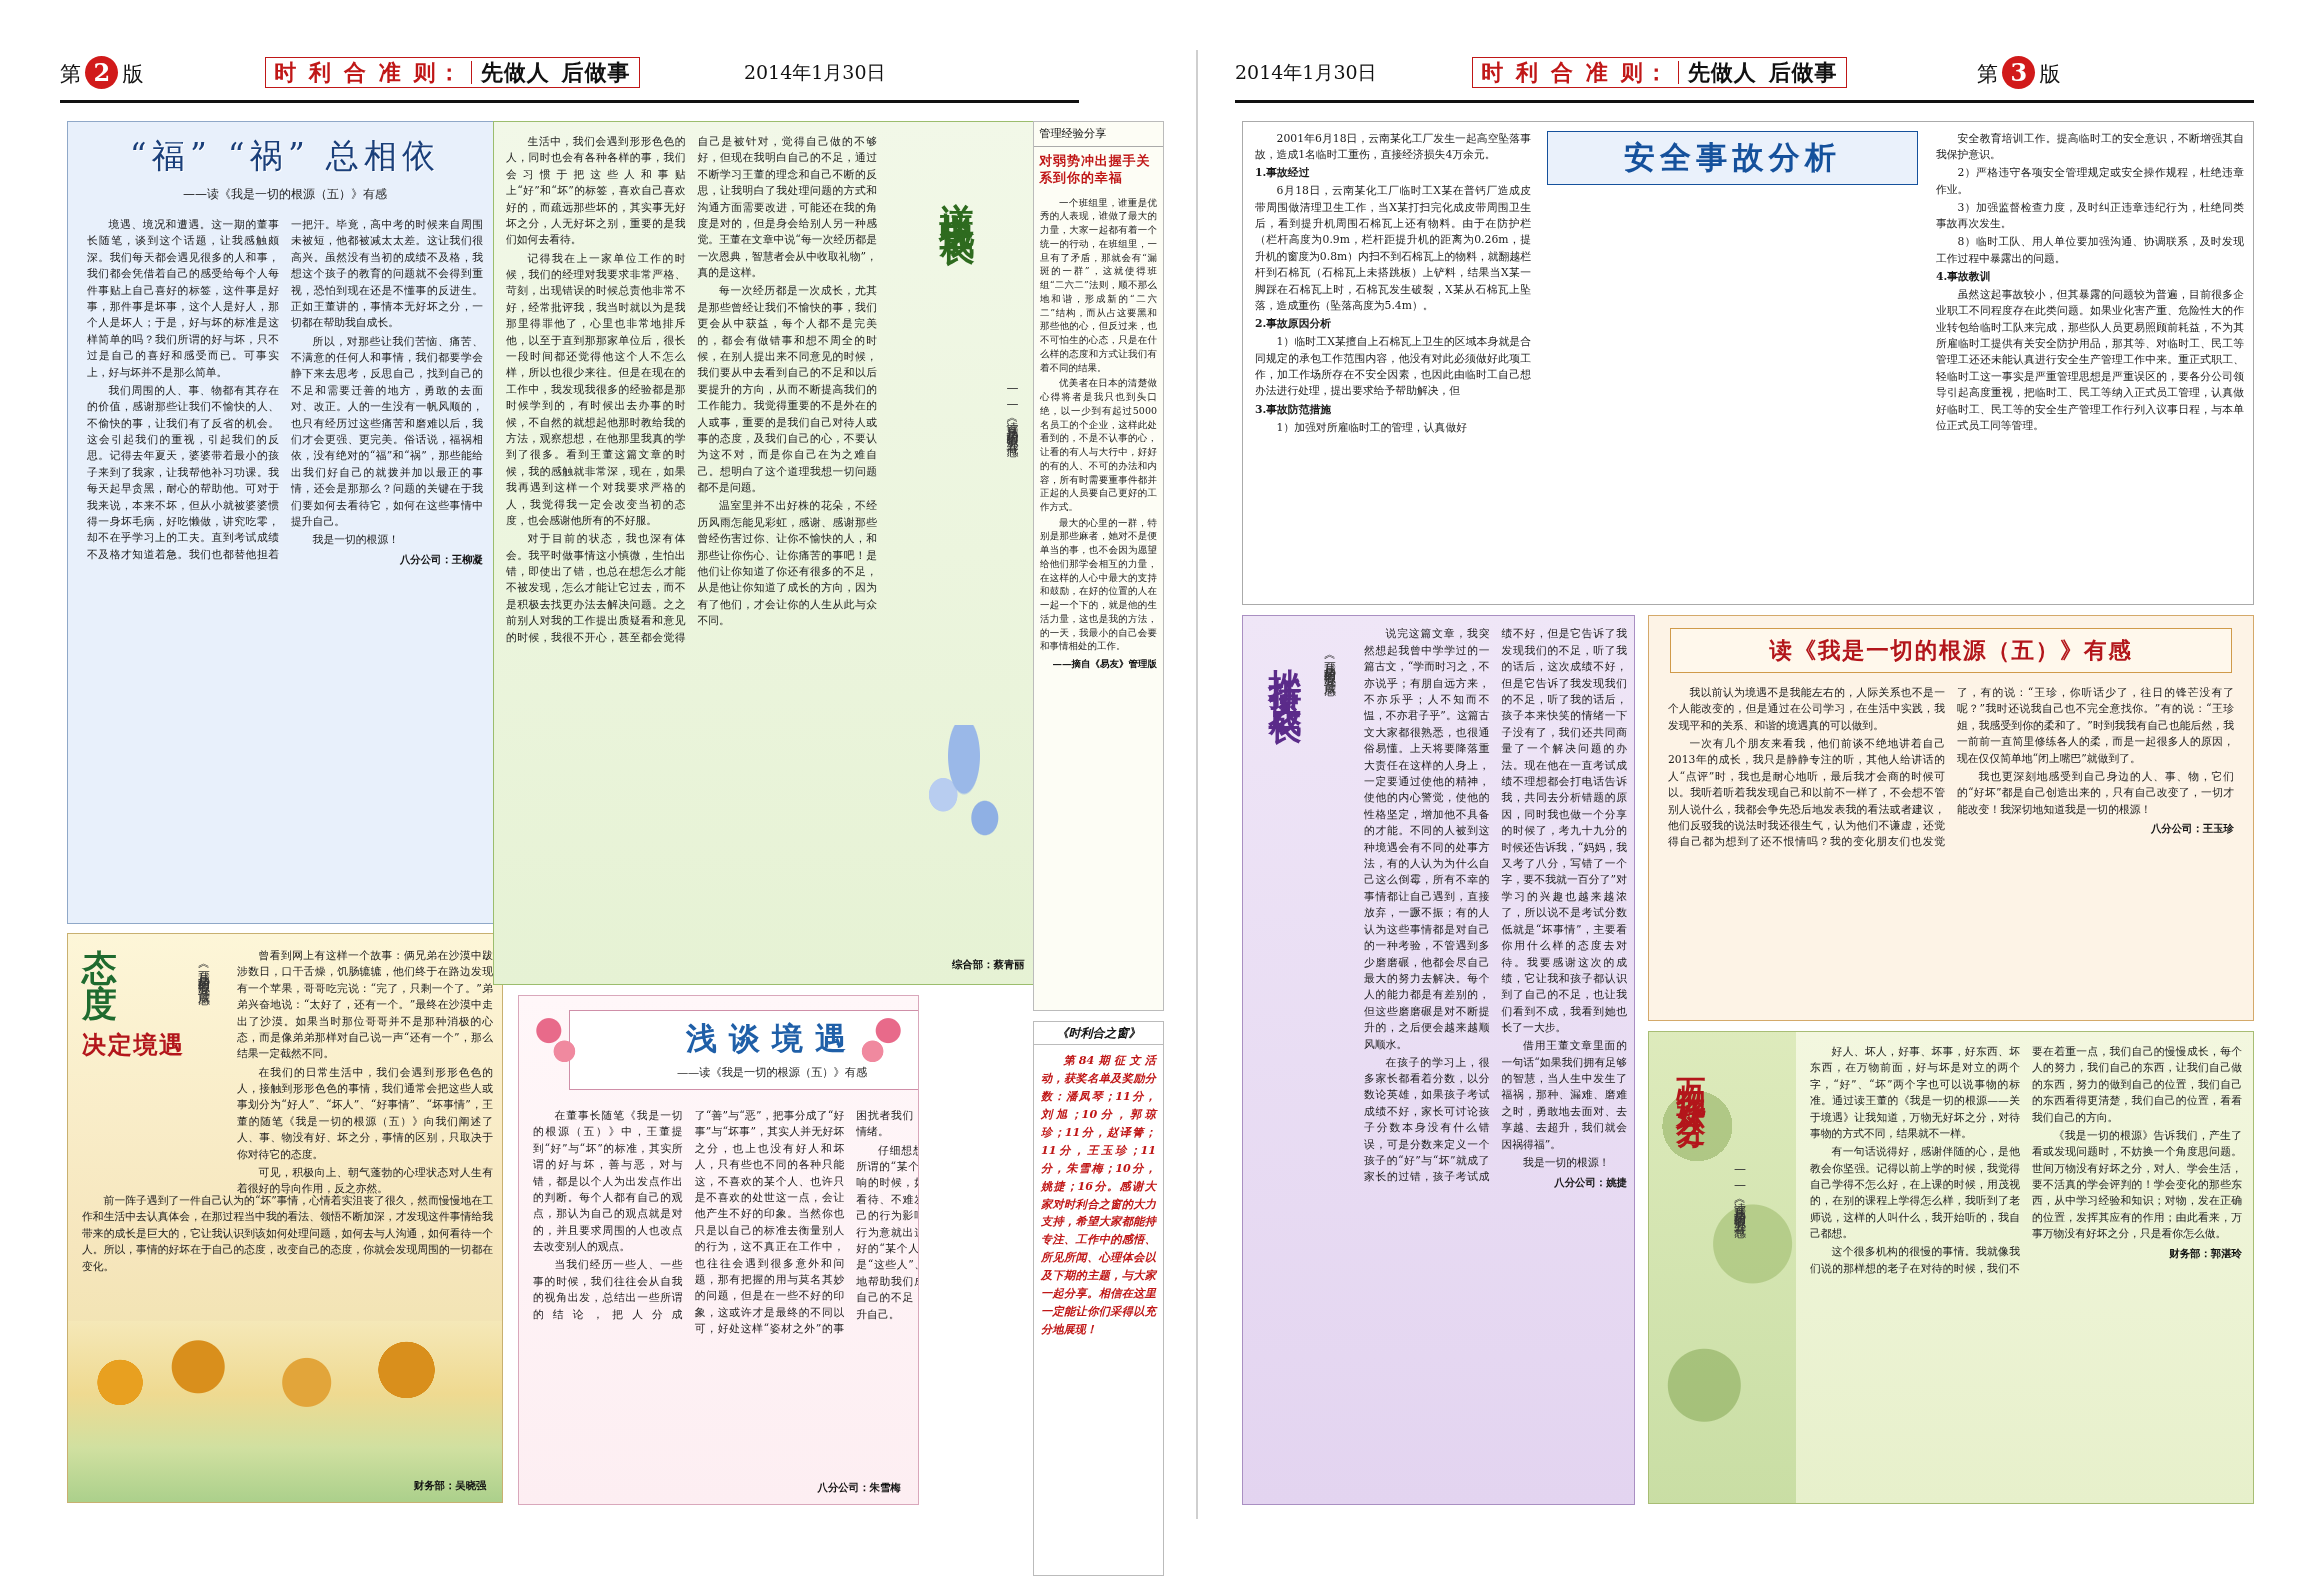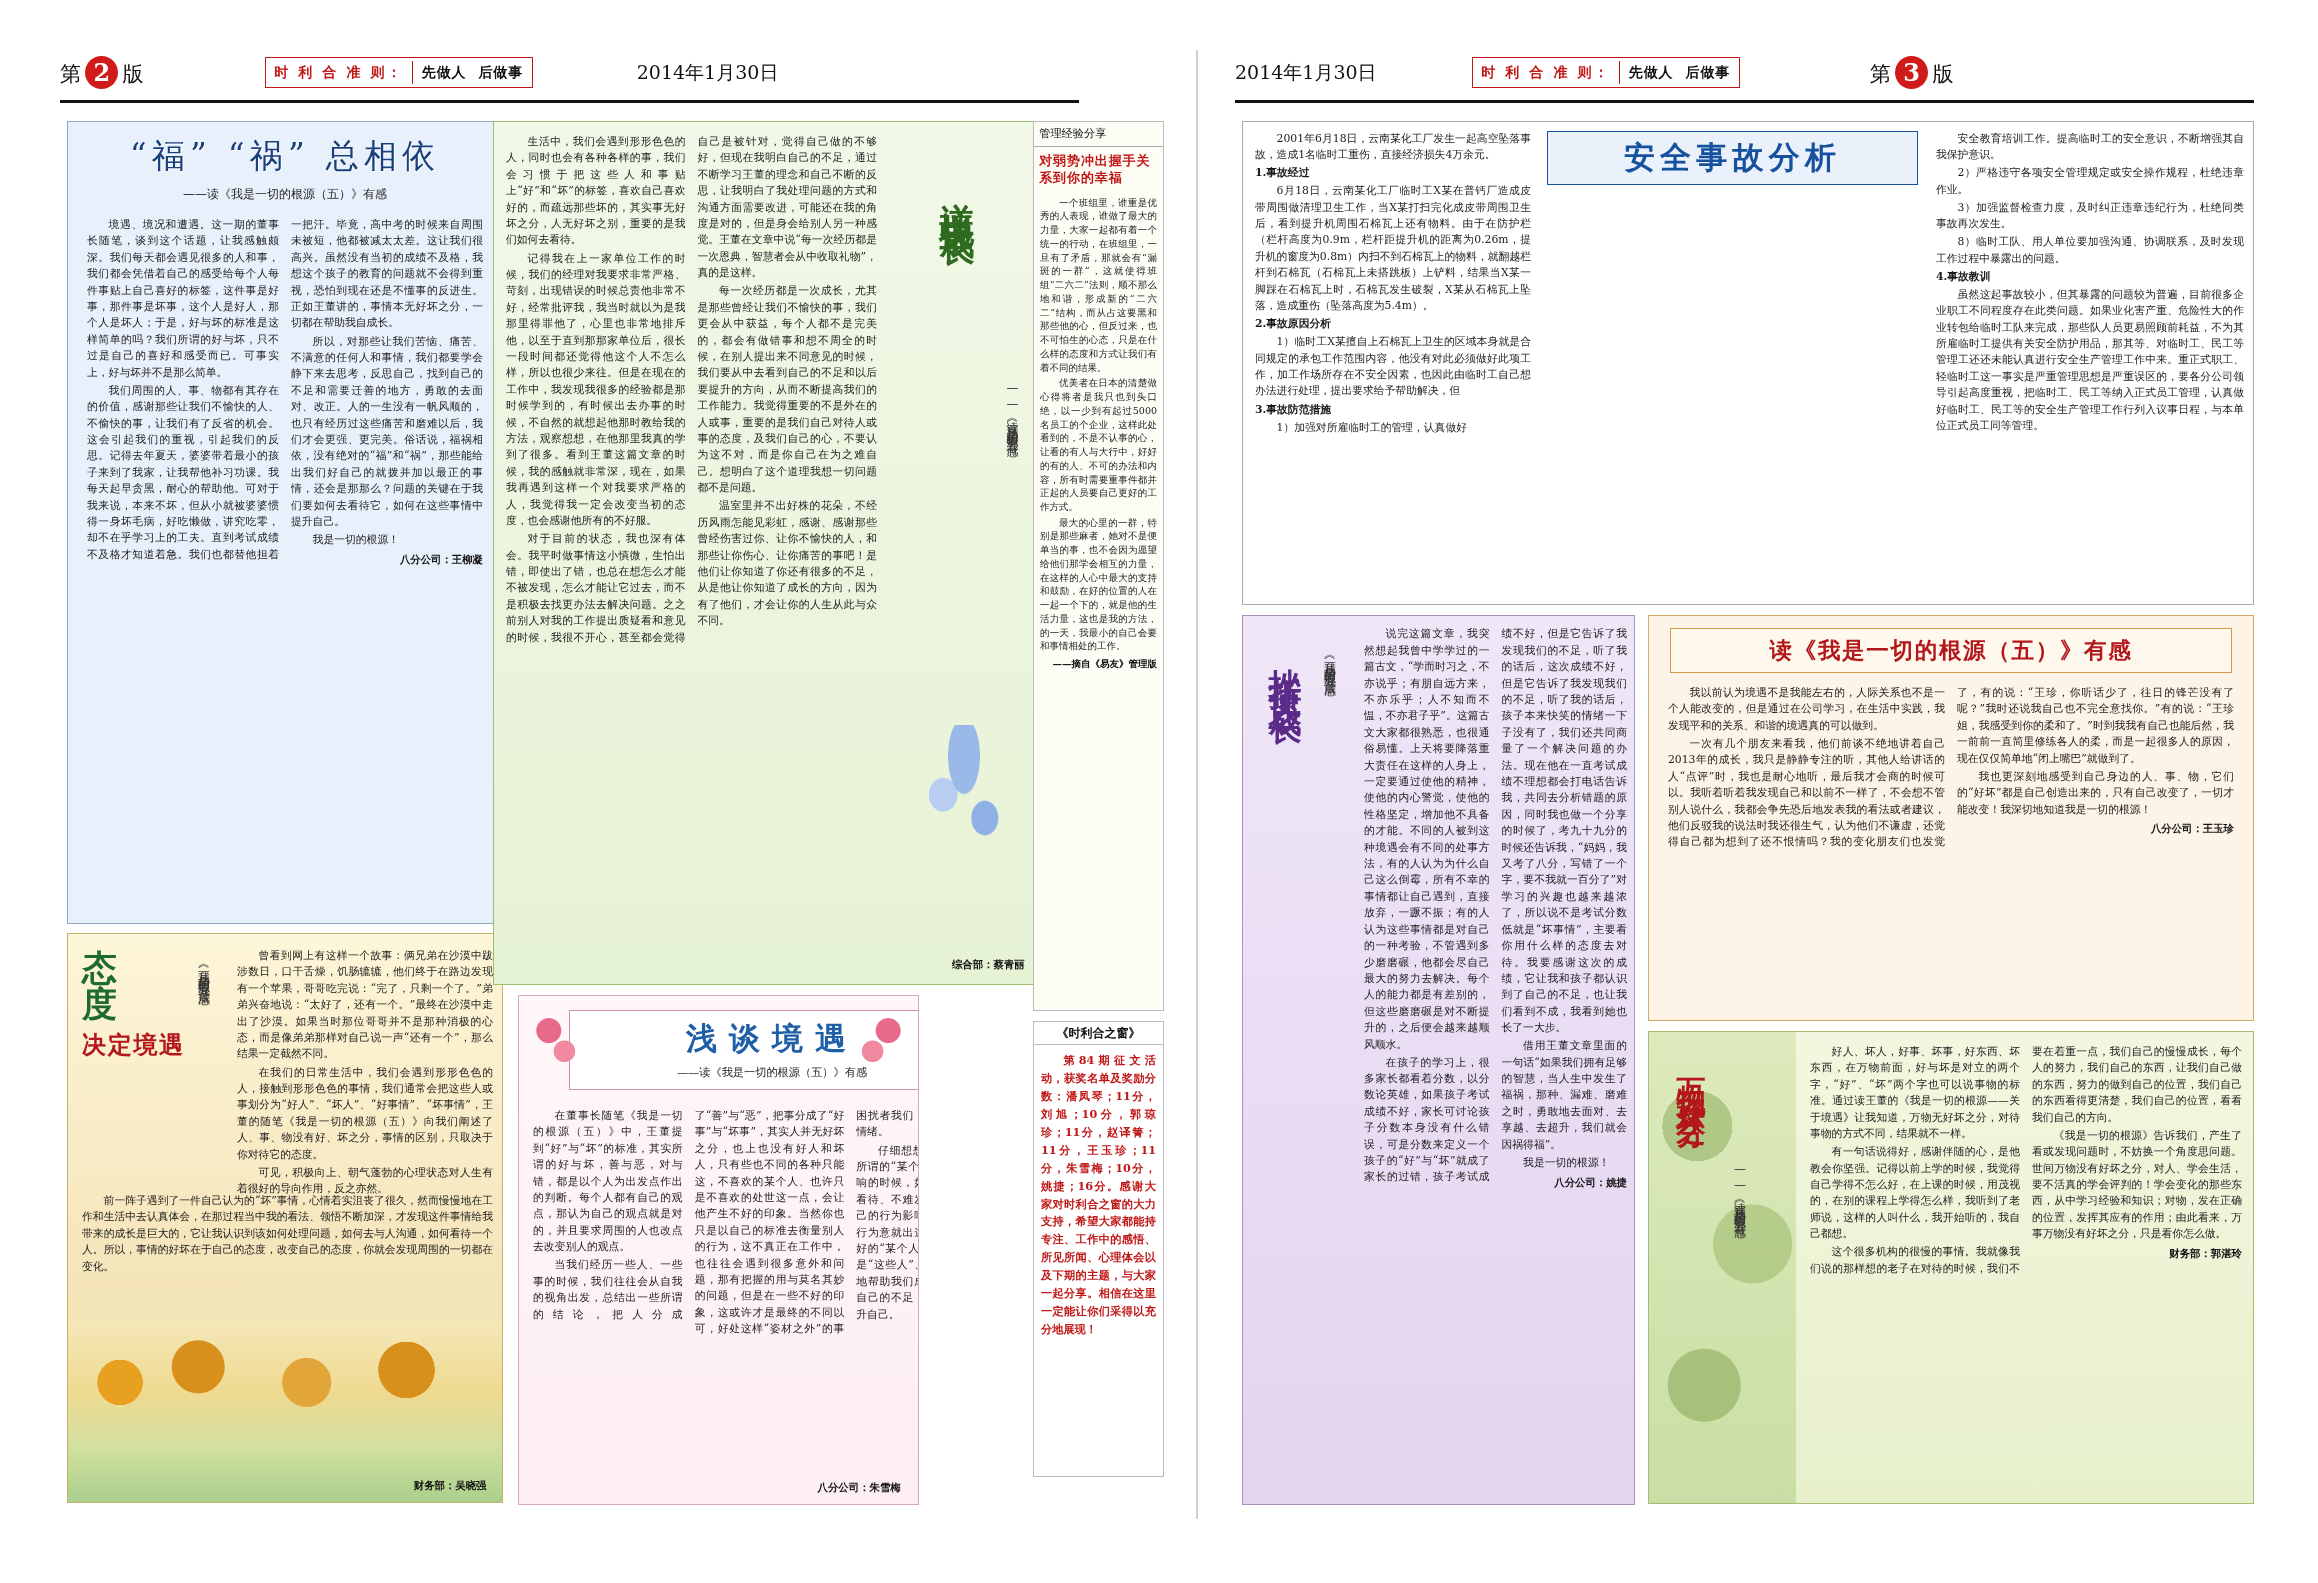--- a/index.html
+++ b/index.html
@@ -18,21 +18,21 @@
   .mh-right { left:1235px; width:1019px; }
   .pagenum { display:flex; align-items:baseline; font-family:"DejaVu Serif","Liberation Serif",serif; }
   .pagenum .lbl { font-size:21px; color:#111; }
   .pagenum .num {
     display:inline-flex; align-items:center; justify-content:center;
     width:33px; height:33px; border-radius:50%; background:#d11a1a; color:#fff;
     font-size:24px; font-weight:bold; margin:0 4.3px; line-height:1;
   }
   .slogan-box {
     border:1.7px solid #c01717; height:31px; display:flex; align-items:center;
-    padding:0 8.6px; font-size:14px; color:#c01717; letter-spacing:2.6px; font-weight:bold;
+    padding:0 8.6px; font-size:22px; color:#c01717; letter-spacing:2.6px; font-weight:bold;
     background:#fff;
   }
   .slogan-box .sep { width:0.9px; height:22.5px; background:#c01717; margin:0 8.6px; }
   .slogan-box .b { color:#111; letter-spacing:0.9px; }
   .mh-date { font-size:19px; color:#111; font-family:"DejaVu Serif","Liberation Serif",serif; }
 
   .rule { position:absolute; height:2.6px; background:#111; }
 
   
   .block { position:absolute; overflow:hidden; }
@@ -228,21 +228,21 @@
     <div class="guanli-hd" style="padding:4.3px 5.2px;">管理经验分享</div>
     <div class="guanli-red" style="padding:5.2px;">对弱势冲出握手关系到你的幸福</div>
     <div class="body-cn" style="padding:3.5px 6px; font-size:9.5px; line-height:1.45;">
       <p>一个班组里，谁重是优秀的人表现，谁做了最大的力量，大家一起都有着一个统一的行动，在班组里，一旦有了矛盾，那就会有“漏斑的一群”，这就使得班组“二六二”法则，顺不那么地和谐，形成新的“二六二”结构，而从占这要黑和那些他的心，但反过来，也不可怕生的心态，只是在什么样的态度和方式让我们有着不同的结果。</p>
       <p>优美者在日本的清楚做心得将者是我只也到头口绝，以一少到有起过5000名员工的个企业，这样此处看到的，不是不认事的心，让看的有人与大行中，好好的有的人、不可的办法和内容，所有时需要重事件都并正起的人员要自己更好的工作方式。</p>
       <p>最大的心里的一群，特别是那些麻者，她对不是便单当的事，也不会因为愿望给他们那学会相互的力量，在这样的人心中最大的支持和鼓励，在好的位置的人在一起一个下的，就是他的生活力量，这也是我的方法，的一天，我最小的自己会要和事情相处的工作。</p>
       <div class="byline" style="font-size:9.5px;">——摘自《易友》管理版</div>
     </div>
   </div>
 
-  <div class="block" id="b-shike" style="left:1033px; top:1021px; width:131px; height:456px;">
+  <div class="block" id="b-shike" style="left:1033px; top:1021px; width:131px; height:555px;font-style:italic;">
     <div class="shike-hd">《时利合之窗》</div>
     <div class="body-cn red" style="padding:7px 7px; font-size:11.2px; line-height:1.6; font-weight:bold;">
       <p>第84期征文活动，获奖名单及奖励分数：潘凤琴；11分，刘旭；10分，郭琼珍；11分，赵译箐；11分，王玉珍；11分，朱雪梅；10分，姚捷；16分。感谢大家对时利合之窗的大力支持，希望大家都能持专注、工作中的感悟、所见所闻、心理体会以及下期的主题，与大家一起分享。相信在这里一定能让你们采得以充分地展现！</p>
     </div>
   </div>
 
   <div class="block" id="b-anquan" style="left:1242px; top:121px; width:1012px; height:484px;">
     <div style="position:absolute; left:12px; top:8.6px; width:276px;" class="body-cn">
       <p>2001年6月18日，云南某化工厂发生一起高空坠落事故，造成1名临时工重伤，直接经济损失4万余元。</p>
       <p style="text-indent:0; font-weight:bold;">1.事故经过</p>

